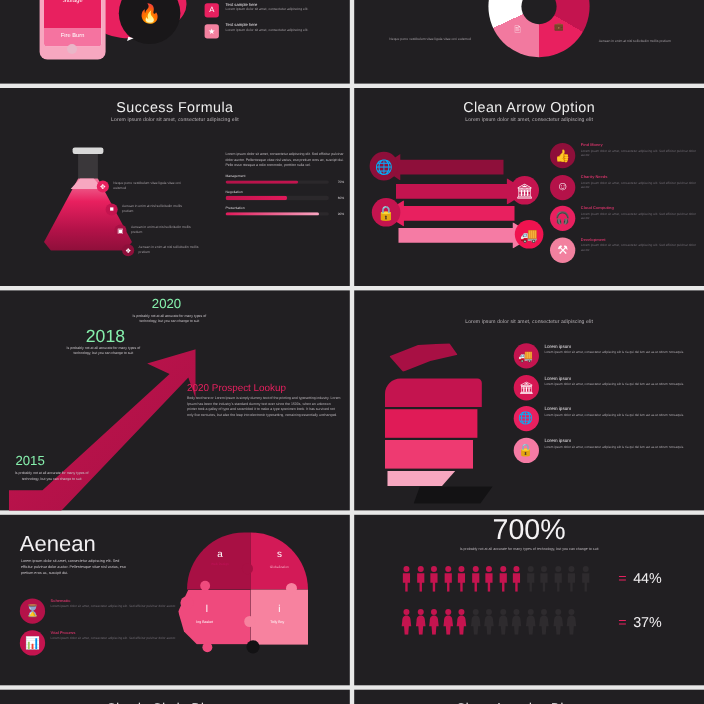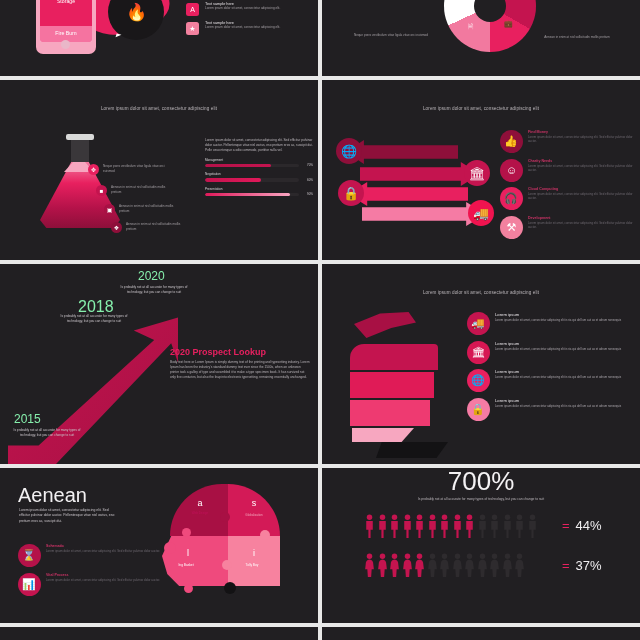--- a/index.html
+++ b/index.html
@@ -152,21 +152,21 @@
   .lbody{font-size:2.9px;line-height:1.5;color:#6d6870;}
 
   
   .r3l .bigarrow{
     position:absolute;left:8px;top:44px;width:170px;height:160px;
     background:linear-gradient(135deg,#c4144f,#a81044);
     clip-path:polygon(0% 100%, 26% 100%, 96% 22%, 100% 34%, 100% 6%, 74% 14%, 86% 20%, 18% 86%, 0% 86%);
   }
   .r3l .yr{position:absolute;color:#86efac;font-weight:300;}
   .r3l .yrtxt{position:absolute;text-align:center;font-size:3.2px;line-height:1.5;color:#c9c4c9;}
-  .r3l .rhead{position:absolute;left:170px;top:83px;font-size:9px;color:#e6205f;font-weight:700;}
+  .r3l .rhead{position:absolute;left:170px;top:83px;font-size:9px;color:#e6205f;font-weight:400;}
   .r3l .rbody{position:absolute;left:170px;top:96px;width:140px;font-size:3.2px;line-height:1.6;color:#b9b4b9;}
 
   
   .r3r .s-title{top:10px;font-size:13px;}
   .r3r .s-sub{top:26px;}
   .headpuzz{position:absolute;left:28px;top:46px;width:96px;height:128px;}
   .hp{position:absolute;}
   .r3r .listcol{position:absolute;left:145px;top:48px;width:172px;}
 
   
@@ -243,20 +243,21 @@
       <div class="sIcon" style="left:181px;top:18px;">💼</div>
       <div class="sIcon" style="left:143px;top:22px;">🖹</div>
 
       <div class="cap tiny" style="left:22px;top:33px;">Neque porro vestibulum vitae ligula vitae orci euismod</div>
       <div class="cap tiny" style="left:208px;top:35px;">Aenean in enim at nisl sollicitudin mollis pretium</div>
     </div>
   </div>
 
   <div class="slide r2l">
     <div class="inner">
+      <div class="s-title">Success Formula</div>
       <div class="s-sub">Lorem ipsum dolor sit amet, consectetur adipiscing elit</div>
 
       <div class="flask">
         <div class="lip"></div>
           <div class="neck"></div>
         <div class="body"></div>
           <div class="foam"></div>
       </div>
 
       <div class="fdot" style="left:88px;top:84px;background:#e8205f;">✥</div>
@@ -302,20 +303,21 @@
               </div>
             <div class="bar-pct">90%</div>
           </div>
         </div>
       </div>
     </div>
   </div>
 
   <div class="slide r2r">
     <div class="inner">
+      <div class="s-title">Clean Arrow Option</div>
       <div class="s-sub">Lorem ipsum dolor sit amet, consectetur adipiscing elit</div>
 
       <div class="arrowblk">
         <div class="arw left" style="left:12px;top:4px;width:112px;background:#8e0f3a;"></div>
         <div class="arw right" style="left:26px;top:26px;width:120px;background:#c4144f;"></div>
         <div class="arw left" style="left:14px;top:46px;width:120px;background:#e8205f;"></div>
         <div class="arw right" style="left:28px;top:66px;width:124px;background:#f57ba4;"></div>
 
         <div class="acirc" style="left:2px;top:2px;background:#8e0f3a;">🌐</div>
         <div class="acirc" style="left:4px;top:44px;background:#c4144f;">🔒</div>

